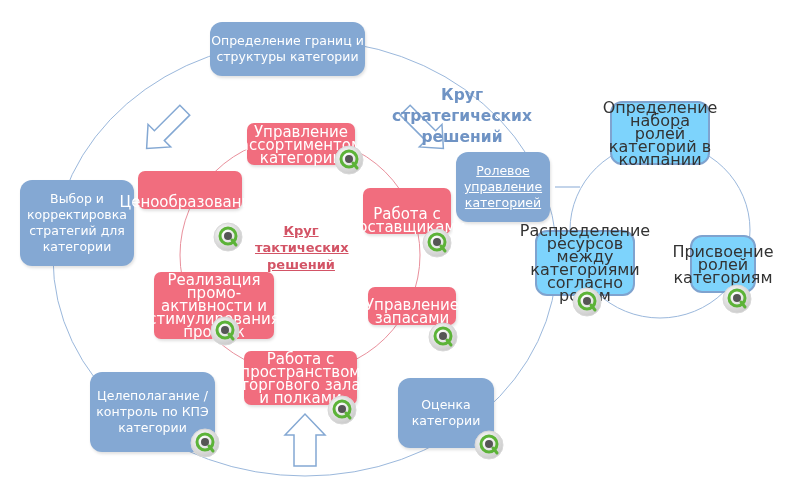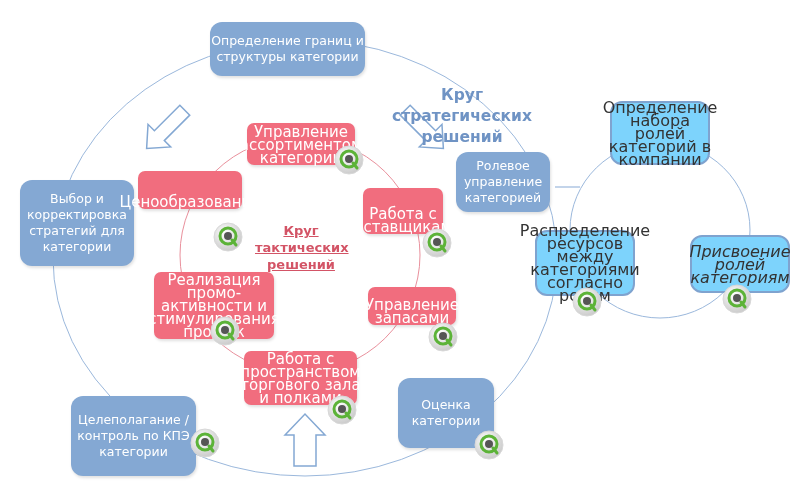--- a/index.html
+++ b/index.html
@@ -34,60 +34,60 @@
     <path d="M-7,-28 L7,-28 L7,8 L16,8 L0,26 L-16,8 L-7,8 Z" fill="#fff" stroke="#84a8d3" stroke-width="1.5"></path>
   </g>
   <g transform="translate(305,440) rotate(180)">
     <path d="M-11,-26 L11,-26 L11,5 L20,5 L0,26 L-20,5 L-11,5 Z" fill="#fff" stroke="#84a8d3" stroke-width="1.5"></path>
   </g>
 </svg>
 
 <div class="box blue" style="left:210px;top:22px;width:155px;height:54px;">
     <span>Определение границ и структуры категории</span>
   </div>
-<div class="box blue" style="left:456px;top:152px;width:94px;height:60px;">
+<div class="box blue" style="left:456px;top:152px;width:94px;height:70px;text-decoration:underline;">
     <span>Ролевое управление категорией</span>
   </div>
 <div class="box blue" style="left:398px;top:378px;width:96px;height:70px;">
     <span>Оценка категории</span>
   </div>
-<div class="box blue" style="left:71px;top:372px;width:125px;height:80px;margin-top:24px;">
+<div class="box blue" style="left:90px;top:372px;width:125px;height:80px;">
     <span>Целеполагание / контроль по КПЭ категории</span>
   </div>
 <div class="box blue" style="left:20px;top:180px;width:114px;height:86px;">
     <span>Выбор и корректировка стратегий для категории</span>
   </div>
 
 <div class="title strat" style="left:372px;top:42px;width:180px;margin-top:43px;">Круг стратегических решений</div>
 
 <div class="box red" style="left:247px;top:123px;width:108px;height:42px;">
     <span>Управление ассортиментом категории</span>
   </div>
-<div class="box red" style="left:363px;top:188px;width:80px;height:46px;">
+<div class="box red" style="left:363px;top:188px;width:88px;height:46px;">
     <span>Работа с поставщиками</span>
   </div>
 <div class="box red" style="left:368px;top:287px;width:88px;height:38px;">
     <span>Управление запасами</span>
   </div>
 <div class="box red" style="left:244px;top:351px;width:113px;height:54px;">
     <span>Работа с пространством торгового зала и полками</span>
   </div>
 <div class="box red" style="left:126px;top:272px;width:120px;height:67px;margin-left:28px;">
     <span>Реализация промо-активности и стимулирования продаж</span>
   </div>
 <div class="box red" style="left:138px;top:171px;width:104px;height:38px;">
     <span>Ценообразование</span>
   </div>
 
 <div class="title tact" style="left:255px;top:222px;width:92px;">Круг тактических решений</div>
 
 <div class="box white" style="left:610px;top:101px;width:100px;height:64px;">
     <span>Определение набора ролей категорий в компании</span>
   </div>
-<div class="box white" style="left:690px;top:235px;width:100px;height:58px;font-style:italic;">
+<div class="box white" style="left:690px;top:235px;width:66px;height:58px;">
     <span>Присвоение ролей категориям</span>
   </div>
 <div class="box white" style="left:535px;top:230px;width:100px;height:66px;">
     <span>Распределение ресурсов между категориями согласно ролям</span>
   </div>
 
 <svg width="0" height="0" style="position:absolute">
   <defs>
     <radialGradient id="qg" cx="40%" cy="35%" r="70%">
       <stop offset="0" stop-color="#ffffff"></stop>

